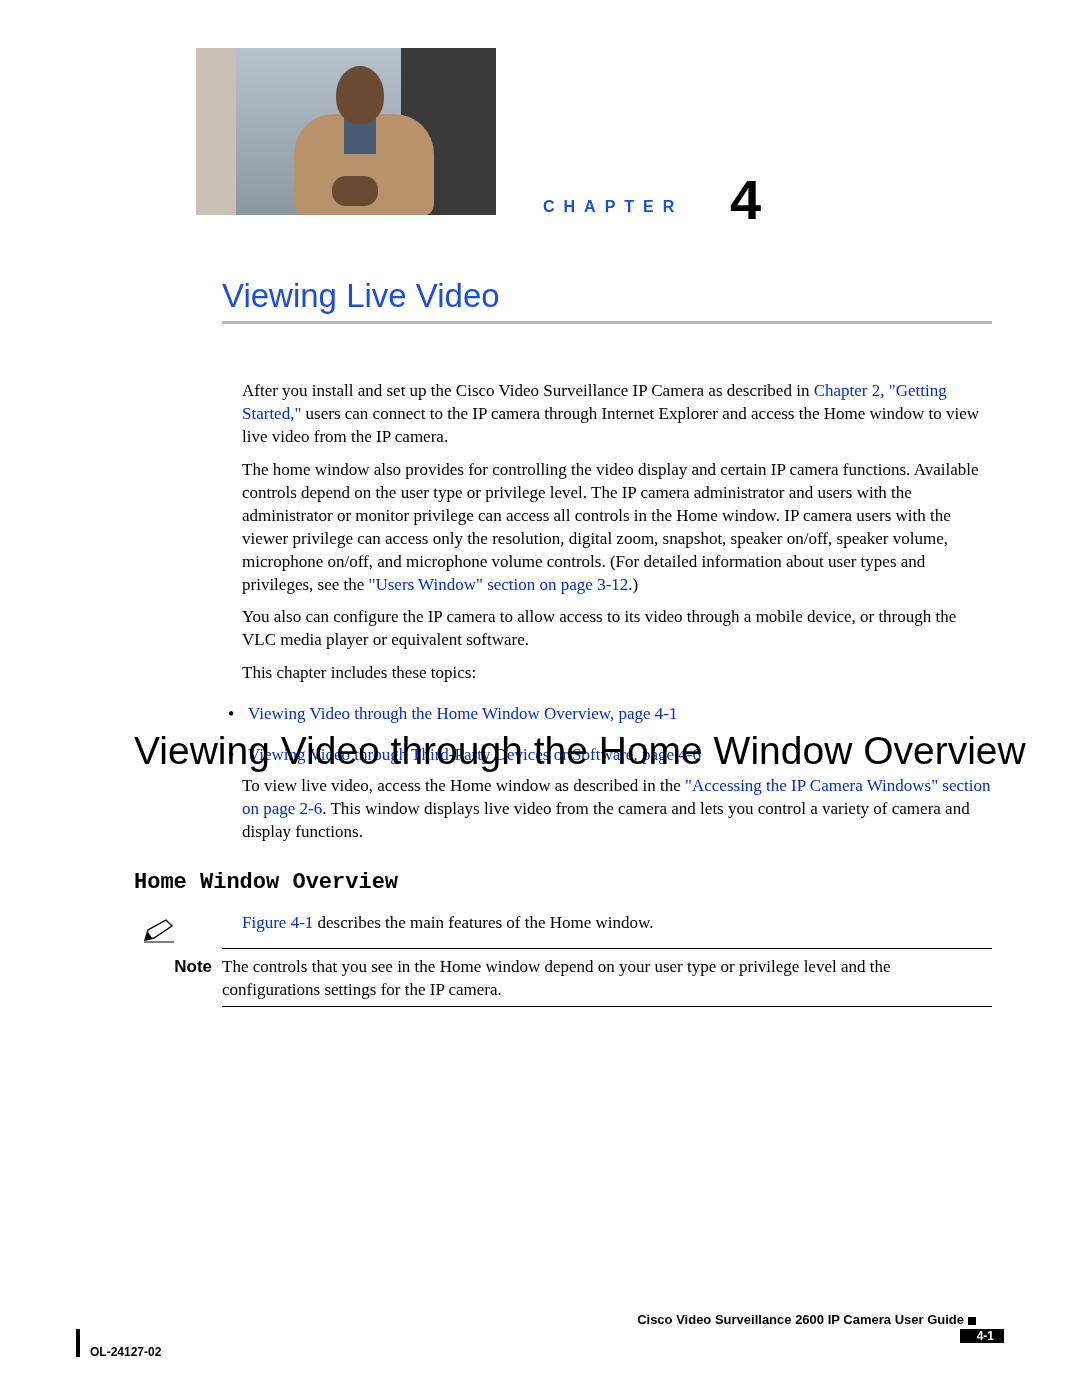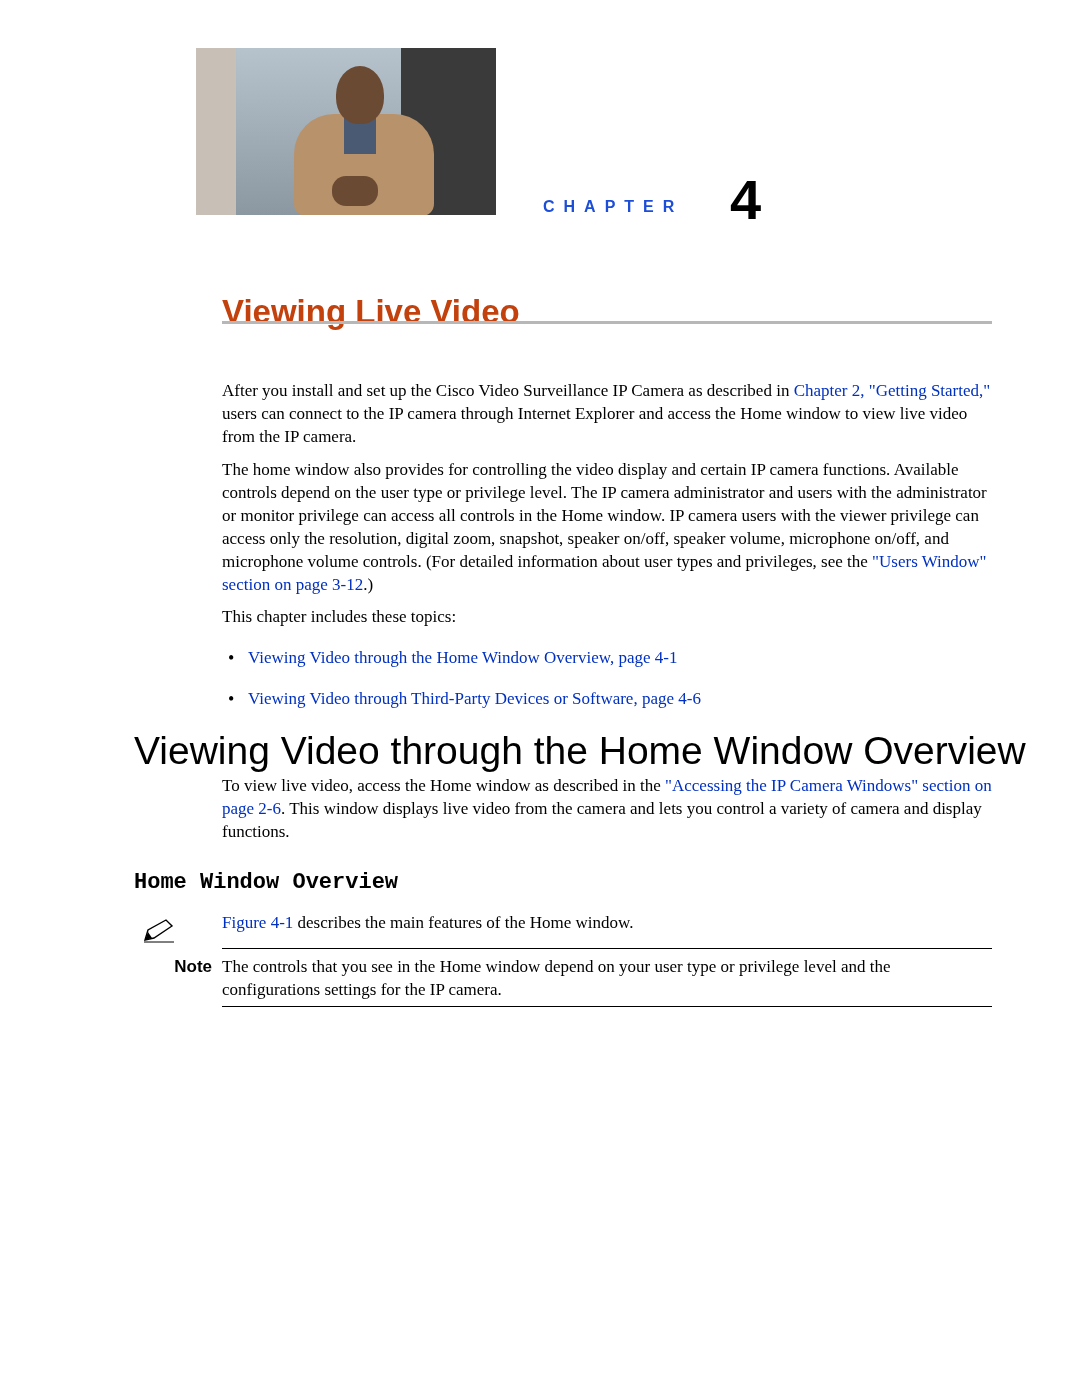--- a/index.html
+++ b/index.html
@@ -65,42 +65,42 @@
     position: absolute;
     top: 162px;
     left: 730px;
     font-family: Arial, Helvetica, sans-serif;
     font-weight: 900;
     font-size: 56px;
     color: #000;
   }
   .chapter-title {
     position: absolute;
-    top: 290px;
+    top: 274px;
     left: 222px;
     font-family: Arial, Helvetica, sans-serif;
-    font-weight: 700;
+    font-weight: 400;
     font-size: 33px;
-    color: #c2410c;
+    color: #1d4ed8;
   }
   .title-rule {
     position: absolute;
     top: 321px;
     left: 222px;
     width: 770px;
     height: 3px;
     background: #B7B7B7;
   }
 
   .body-block {
     position: absolute;
     left: 222px;
     width: 770px;
   }
-  .body-block p { margin-bottom: 10px; }
+  .body-block p { margin-bottom: 10px; margin-left: 20px; }
   .body-block a, .link { color: #0030c0; text-decoration: none; }
 
   .intro { top: 380px; }
   ul.topics {
     list-style: none;
     margin-top: 6px;
   }
   ul.topics li {
     position: relative;
     padding-left: 26px;
@@ -262,20 +262,21 @@
   <div class="chapter-title">Viewing Live Video</div>
   <div class="title-rule"></div>
 
   <div class="body-block intro">
     <p>
       <span>After you install and set up the Cisco Video Surveillance IP Camera as described in </span><a class="link">Chapter 2, "Getting Started,"</a><span> users can connect to the IP camera through Internet Explorer and access the Home window to view live video from the IP camera.</span>
     </p>
     <p>
       <span>The home window also provides for controlling the video display and certain IP camera functions. Available controls depend on the user type or privilege level. The IP camera administrator and users with the administrator or monitor privilege can access all controls in the Home window. IP camera users with the viewer privilege can access only the resolution, digital zoom, snapshot, speaker on/off, speaker volume, microphone on/off, and microphone volume controls. (For detailed information about user types and privileges, see the </span><a class="link">"Users Window" section on page 3-12</a><span>.)</span>
     </p>
+    <p>You also can configure the IP camera to allow access to its video through a mobile device, or through the VLC media player or equivalent software.</p>
     <p>This chapter includes these topics:</p>
     <ul class="topics">
       <li><a class="link">Viewing Video through the Home Window Overview, page 4-1</a></li>
       <li><a class="link">Viewing Video through Third-Party Devices or Software, page 4-6</a></li>
     </ul>
   </div>
 
   <div class="h2 section1">Viewing Video through the Home Window Overview</div>
   <div class="body-block section1-body">
     <p>
@@ -297,14 +298,23 @@
         <path d="M3 22 L10 20 L6 14 Z" fill="#000"></path>
         <path d="M2 24 L32 24" stroke="#000" stroke-width="1"></path>
       </svg>
     </span>
     <div class="note-rule"></div>
     <div class="note-label">Note</div>
     <div class="note-text">The controls that you see in the Home window depend on your user type or privilege level and the configurations settings for the IP camera.</div>
     <div class="note-rule bottom"></div>
   </div>
 
+  <div class="footer">
+    <div class="guide-title">Cisco Video Surveillance 2600 IP Camera User Guide</div>
+    <div class="tick-right"></div>
+    <div class="bar"></div>
+    <div class="bar-white"></div>
+    <div class="left-edge"></div>
+    <div class="page-num">4-1</div>
+    <div class="doc-id">OL-24127-02</div>
+  </div>
 
 </div>
 
 </body></html>

